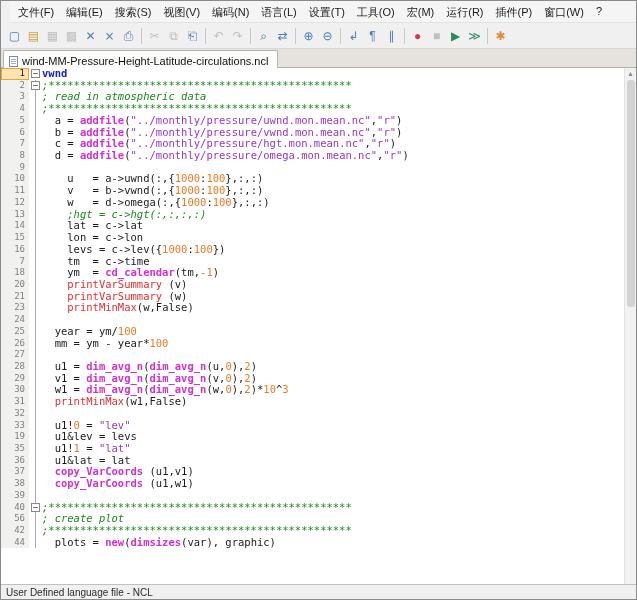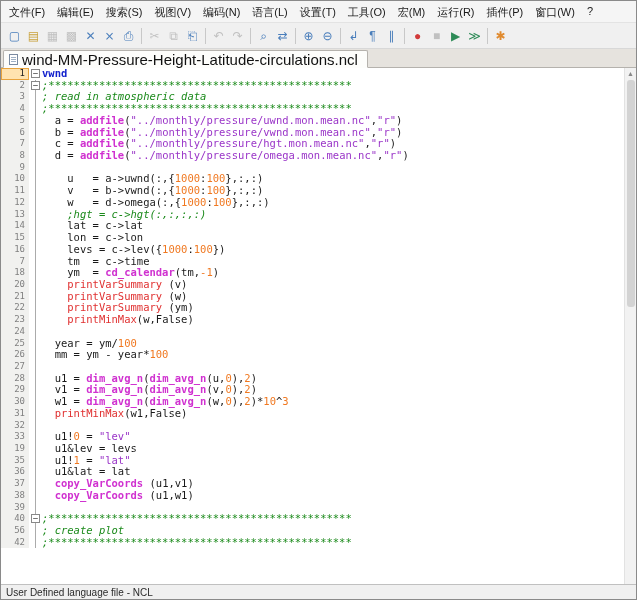--- a/index.html
+++ b/index.html
@@ -3,37 +3,37 @@
 <meta charset="utf-8">
 <style>
   * { margin:0; padding:0; box-sizing:border-box; }
   html,body { background:#d4d0c8; }
   body { font-family:"Liberation Sans", sans-serif; }
   .app { width:637px; height:600px; background:#f0f0f0; border:1px solid #8a8a8a;
          display:flex; flex-direction:column; overflow:hidden; }
 
   
   .menu-bar { height:22px; display:flex; align-items:stretch; background:#f5f5f5;
-              font-size:11px; padding:0 2px; border-bottom:1px solid #e3e3e3; color:#1a1a1a; }
+              font-size:11px; padding:0 2px; border-bottom:1px solid #e3e3e3; color:#1a1a1a;margin-left:9px; }
   .menu-item { padding:4px 6px 0 6px; cursor:default; white-space:nowrap; }
 
   
   .toolbar { height:26px; display:flex; align-items:center; background:#f0f0f0;
              padding:0 4px; border-bottom:1px solid #d8d8d8; }
   .tb-icon { width:17px; height:18px; display:flex; align-items:center; justify-content:center;
              font-size:12px; margin:0 1px; border:1px solid transparent; border-radius:2px; cursor:default; }
   .tb-icon.disabled { opacity:.75; }
   .tb-sep { width:1px; height:16px; background:#c8c8c8; margin:0 3px; }
 
   
   .tab-bar { height:19px; background:#e6e3de; display:flex; align-items:flex-end;
              border-bottom:1px solid #b5b2ad; padding-left:2px; }
-  .tab { display:flex; align-items:center; gap:4px; background:#fdfdfb; border:1px solid #b5b2ad;
+  .tab { display:flex; align-items:flex-end; gap:4px; background:#fdfdfb; border:1px solid #b5b2ad;
          border-bottom:1px solid #fdfdfb; margin-bottom:-1px; height:18px; padding:0 9px 0 5px;
-         font-size:15px; border-radius:2px 2px 0 0; color:#111; white-space:nowrap; cursor:default; }
+         font-size:11px; border-radius:2px 2px 0 0; color:#111; white-space:nowrap; cursor:default; }
   .doc-icon { width:9px; height:11px; background:#fff; border:1px solid #7a8aa0; position:relative; }
   .doc-icon::before { content:""; position:absolute; left:1px; top:2px; width:5px; height:1px;
                       background:#9fb0c4; box-shadow:0 2px 0 #9fb0c4, 0 4px 0 #9fb0c4; }
 
   
   .editor { flex:1; display:flex; background:#fff; overflow:hidden; position:relative; }
   .lines { flex:1; overflow:hidden; }
   .line { display:flex; height:11.72px; line-height:11.72px;
           font-family:"DejaVu Sans Mono", monospace; font-size:10.5px; white-space:pre; }
   .ln { width:28px; flex:0 0 28px; text-align:right; padding-right:4px; color:#808080;
@@ -142,41 +142,41 @@
         <div class="line"><span class="ln">11</span><span class="fold fold-line"></span><span class="code"><span class="tk-pl">    v   = b-&gt;vwnd(:,{</span><span class="tk-num">1000</span><span class="tk-pl">:</span><span class="tk-num">100</span><span class="tk-pl">},:,:)</span></span></div>
         <div class="line"><span class="ln">12</span><span class="fold fold-line"></span><span class="code"><span class="tk-pl">    w   = d-&gt;omega(:,{</span><span class="tk-num">1000</span><span class="tk-pl">:</span><span class="tk-num">100</span><span class="tk-pl">},:,:)</span></span></div>
         <div class="line"><span class="ln">13</span><span class="fold fold-line"></span><span class="code"><span class="tk-cm">    ;hgt = c-&gt;hgt(:,:,:,:)</span></span></div>
         <div class="line"><span class="ln">14</span><span class="fold fold-line"></span><span class="code"><span class="tk-pl">    lat = c-&gt;lat</span></span></div>
         <div class="line"><span class="ln">15</span><span class="fold fold-line"></span><span class="code"><span class="tk-pl">    lon = c-&gt;lon</span></span></div>
         <div class="line"><span class="ln">16</span><span class="fold fold-line"></span><span class="code"><span class="tk-pl">    levs = c-&gt;lev({</span><span class="tk-num">1000</span><span class="tk-pl">:</span><span class="tk-num">100</span><span class="tk-pl">})</span></span></div>
         <div class="line"><span class="ln">7</span><span class="fold fold-line"></span><span class="code"><span class="tk-pl">    tm  = c-&gt;time</span></span></div>
         <div class="line"><span class="ln">18</span><span class="fold fold-line"></span><span class="code"><span class="tk-pl">    ym  = </span><span class="tk-fn">cd_calendar</span><span class="tk-pl">(tm,</span><span class="tk-num">-1</span><span class="tk-pl">)</span></span></div>
         <div class="line"><span class="ln">20</span><span class="fold fold-line"></span><span class="code"><span class="tk-pl">    </span><span class="tk-pr">printVarSummary</span><span class="tk-pl"> (v)</span></span></div>
         <div class="line"><span class="ln">21</span><span class="fold fold-line"></span><span class="code"><span class="tk-pl">    </span><span class="tk-pr">printVarSummary</span><span class="tk-pl"> (w)</span></span></div>
-        <div class="line"><span class="ln">22</span><span class="fold fold-line"></span><span class="code"><span class="tk-pl">    </span><span class="tk-pr">printVarSummary</span><span class="tk-pl"> (ym)</span></span></div>
         <div class="line"><span class="ln">23</span><span class="fold fold-line"></span><span class="code"><span class="tk-pl">    </span><span class="tk-pr">printMinMax</span><span class="tk-pl">(w,False)</span></span></div>
         <div class="line"><span class="ln">24</span><span class="fold fold-line"></span><span class="code"></span></div>
         <div class="line"><span class="ln">25</span><span class="fold fold-line"></span><span class="code"><span class="tk-pl">  year = ym/</span><span class="tk-num">100</span></span></div>
         <div class="line"><span class="ln">26</span><span class="fold fold-line"></span><span class="code"><span class="tk-pl">  mm = ym - year*</span><span class="tk-num">100</span></span></div>
         <div class="line"><span class="ln">27</span><span class="fold fold-line"></span><span class="code"></span></div>
         <div class="line"><span class="ln">28</span><span class="fold fold-line"></span><span class="code"><span class="tk-pl">  u1 = </span><span class="tk-fn">dim_avg_n</span><span class="tk-pl">(</span><span class="tk-fn">dim_avg_n</span><span class="tk-pl">(u,</span><span class="tk-num">0</span><span class="tk-pl">),</span><span class="tk-num">2</span><span class="tk-pl">)</span></span></div>
         <div class="line"><span class="ln">29</span><span class="fold fold-line"></span><span class="code"><span class="tk-pl">  v1 = </span><span class="tk-fn">dim_avg_n</span><span class="tk-pl">(</span><span class="tk-fn">dim_avg_n</span><span class="tk-pl">(v,</span><span class="tk-num">0</span><span class="tk-pl">),</span><span class="tk-num">2</span><span class="tk-pl">)</span></span></div>
         <div class="line"><span class="ln">30</span><span class="fold fold-line"></span><span class="code"><span class="tk-pl">  w1 = </span><span class="tk-fn">dim_avg_n</span><span class="tk-pl">(</span><span class="tk-fn">dim_avg_n</span><span class="tk-pl">(w,</span><span class="tk-num">0</span><span class="tk-pl">),</span><span class="tk-num">2</span><span class="tk-pl">)*</span><span class="tk-num">10</span><span class="tk-pl">^</span><span class="tk-num">3</span></span></div>
         <div class="line"><span class="ln">31</span><span class="fold fold-line"></span><span class="code"><span class="tk-pl">  </span><span class="tk-pr">printMinMax</span><span class="tk-pl">(w1,False)</span></span></div>
         <div class="line"><span class="ln">32</span><span class="fold fold-line"></span><span class="code"></span></div>
         <div class="line"><span class="ln">33</span><span class="fold fold-line"></span><span class="code"><span class="tk-pl">  u1!</span><span class="tk-num">0</span><span class="tk-pl"> = </span><span class="tk-st">"lev"</span></span></div>
         <div class="line"><span class="ln">19</span><span class="fold fold-line"></span><span class="code"><span class="tk-pl">  u1&amp;lev = levs</span></span></div>
         <div class="line"><span class="ln">35</span><span class="fold fold-line"></span><span class="code"><span class="tk-pl">  u1!</span><span class="tk-num">1</span><span class="tk-pl"> = </span><span class="tk-st">"lat"</span></span></div>
         <div class="line"><span class="ln">36</span><span class="fold fold-line"></span><span class="code"><span class="tk-pl">  u1&amp;lat = lat</span></span></div>
         <div class="line"><span class="ln">37</span><span class="fold fold-line"></span><span class="code"><span class="tk-pl">  </span><span class="tk-fn">copy_VarCoords</span><span class="tk-pl"> (u1,v1)</span></span></div>
         <div class="line"><span class="ln">38</span><span class="fold fold-line"></span><span class="code"><span class="tk-pl">  </span><span class="tk-fn">copy_VarCoords</span><span class="tk-pl"> (u1,w1)</span></span></div>
         <div class="line"><span class="ln">39</span><span class="fold fold-line"></span><span class="code"></span></div>
         <div class="line"><span class="ln">40</span><span class="fold fold-boxline"><span class="fbox">−</span></span><span class="code"><span class="tk-cm">;************************************************</span></span></div>
         <div class="line"><span class="ln">56</span><span class="fold fold-line"></span><span class="code"><span class="tk-cm">; create plot</span></span></div>
         <div class="line"><span class="ln">42</span><span class="fold fold-line"></span><span class="code"><span class="tk-cm">;************************************************</span></span></div>
+        <div class="line"><span class="ln">44</span><span class="fold fold-line"></span><span class="code"><span class="tk-pl">  plots = </span><span class="tk-fn">new</span><span class="tk-pl">(</span><span class="tk-fn">dimsizes</span><span class="tk-pl">(var), graphic)</span></span></div>
       </div>
     <div class="scrollbar">
       <span class="sb-arrow">▲</span>
       <div class="sb-thumb"></div>
     </div>
   </div>
 
   <div class="status-bar">
     <span>User Defined language file - NCL</span>
   </div>

